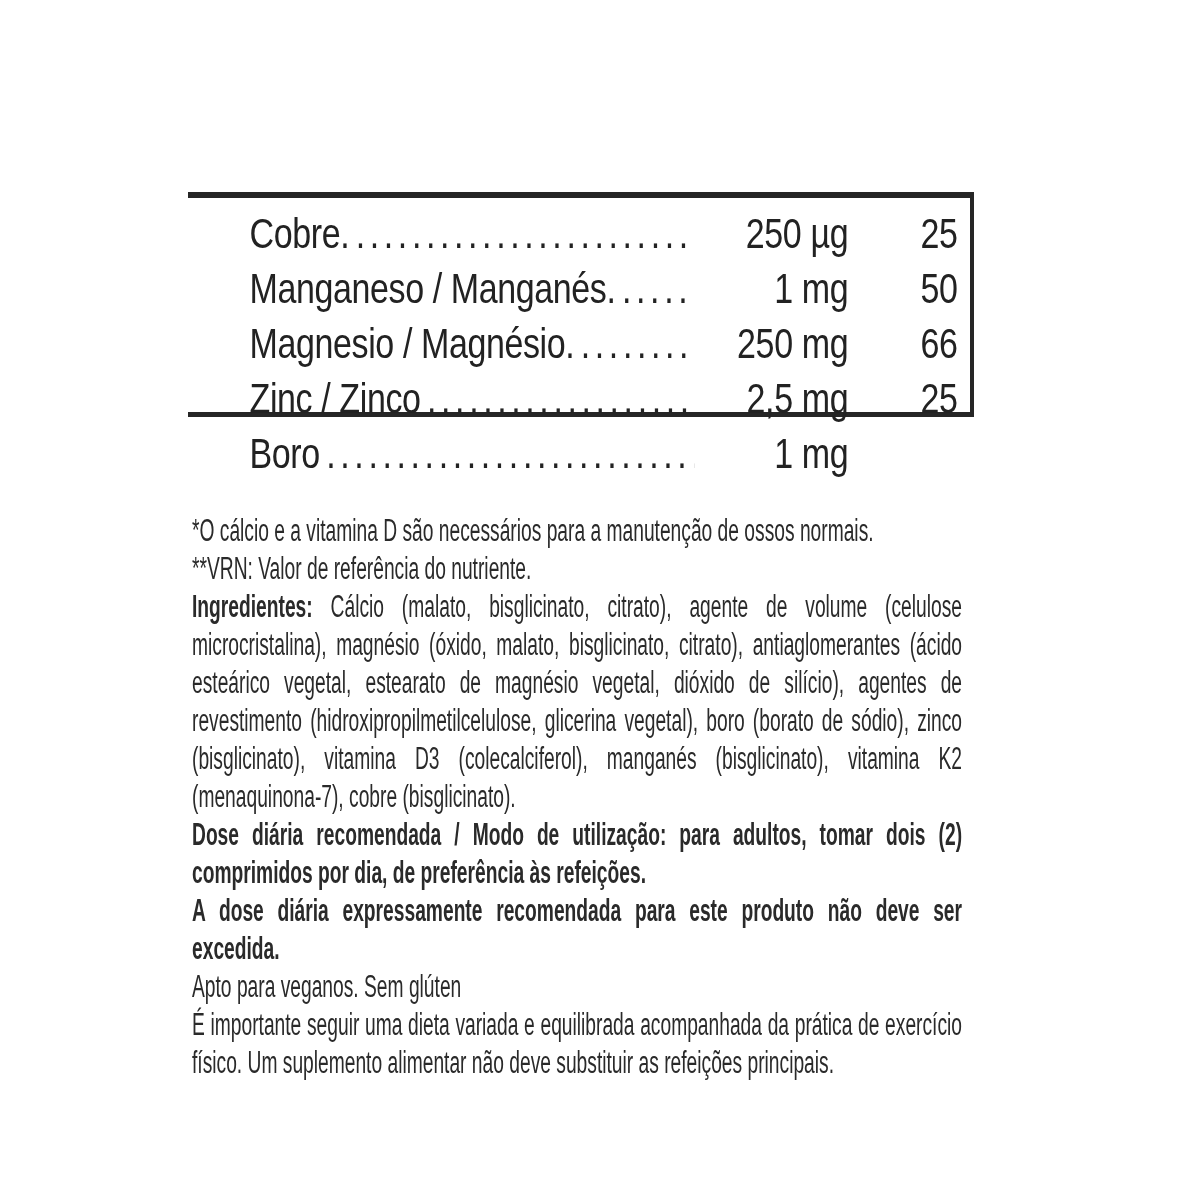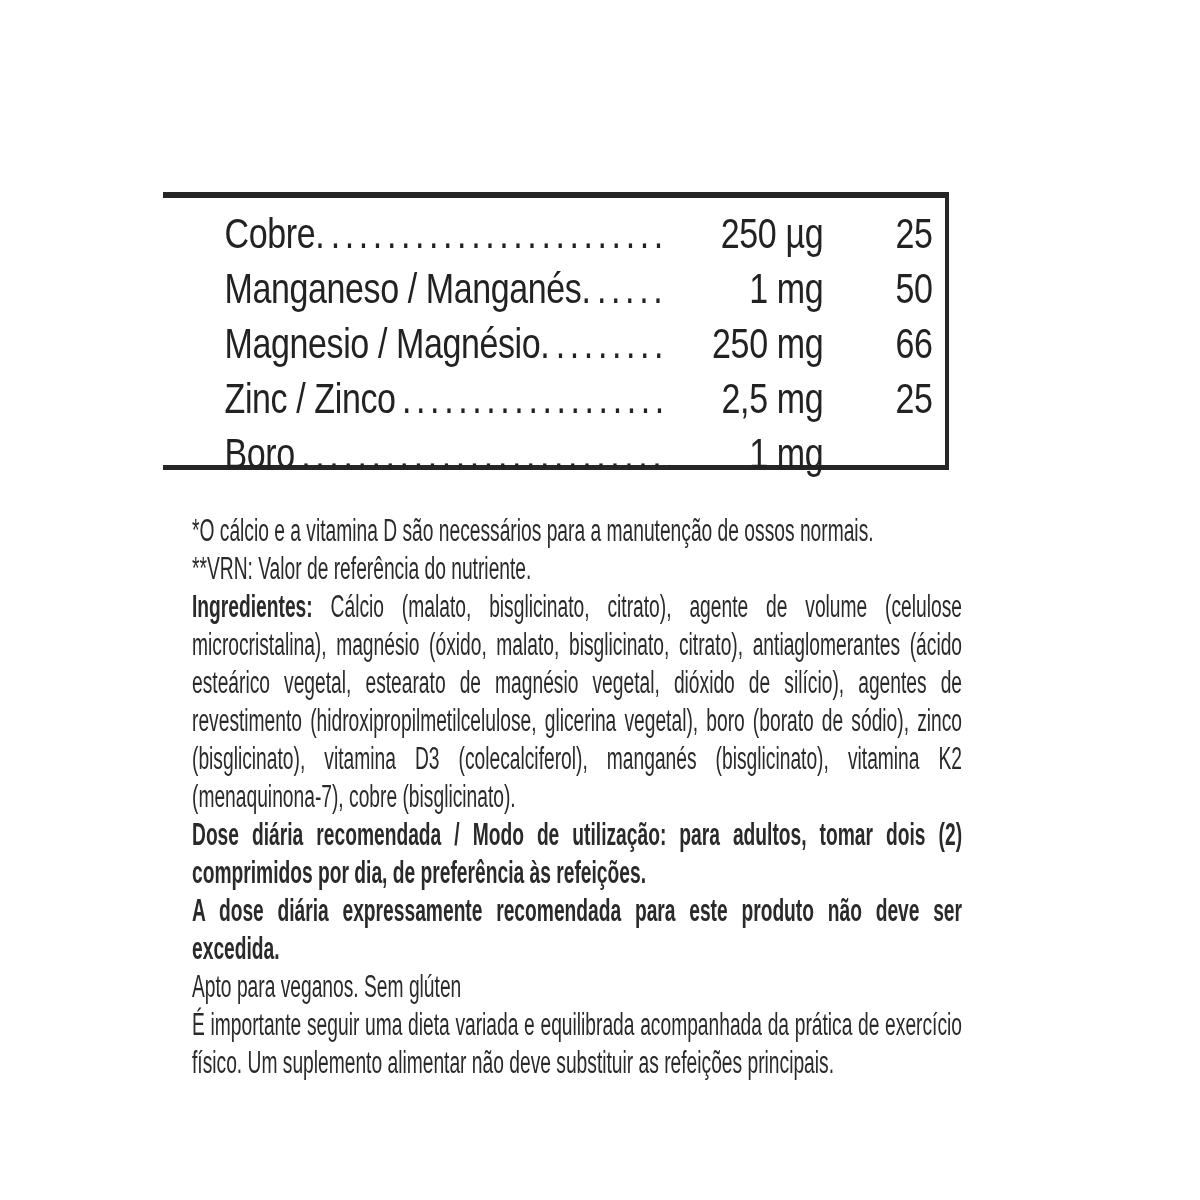--- a/index.html
+++ b/index.html
@@ -5,21 +5,21 @@
   html,body{margin:0;padding:0;}
   body{
     width:1200px;height:1200px;background:#ffffff;
     font-family:"Liberation Sans","DejaVu Sans",sans-serif;
     -webkit-font-smoothing:antialiased;
   }
   .sheet{position:relative;width:1200px;height:1200px;background:#ffffff;overflow:hidden;}
 
   
   .facts-box{
-    position:absolute;left:163px;top:192px;width:786px;height:278px;
+    position:absolute;left:188px;top:192px;width:786px;height:225px;
     box-sizing:border-box;
     border-top:6px solid #262626;
     border-right:4px solid #262626;
     border-bottom:5px solid #262626;
   }
   .facts-inner{
     position:absolute;left:0;top:8px;width:964px;
     transform:scaleX(0.81);transform-origin:0 0;
     color:#222222;
   }

